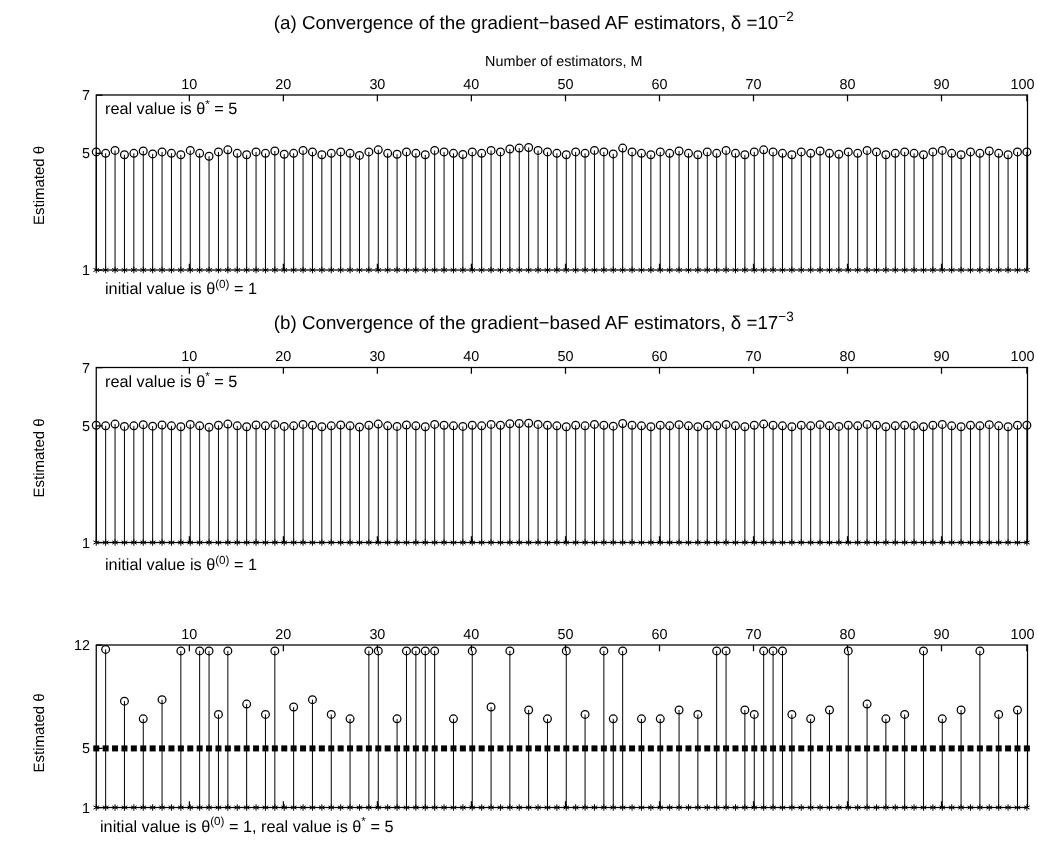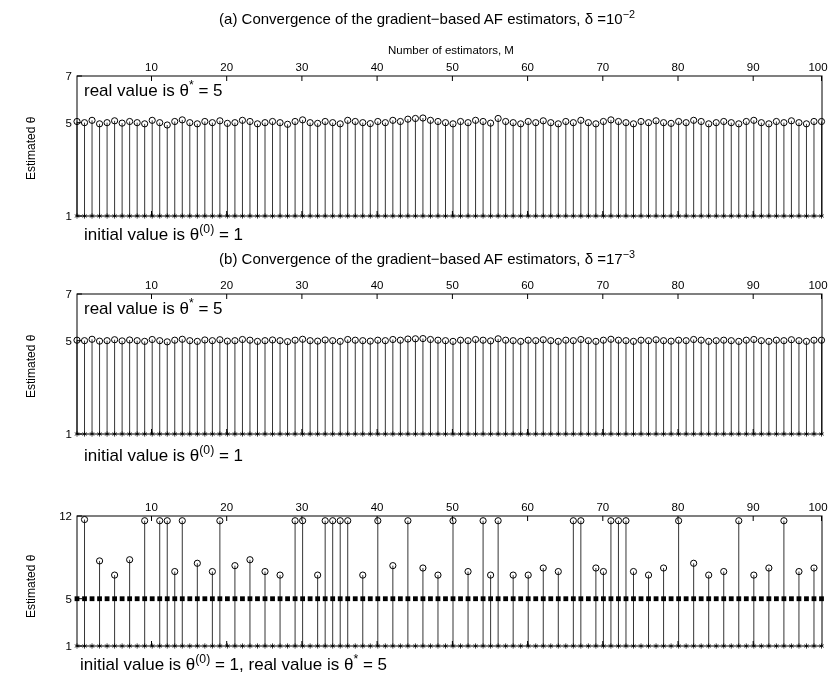--- a/index.html
+++ b/index.html
@@ -42,21 +42,21 @@
   }
   .ylabel {
     position: absolute;
     font-size: 12px;
     transform: rotate(-90deg);
     transform-origin: left top;
     white-space: nowrap;
   }
   .annot {
     position: absolute;
-    font-size: 17px;
+    font-size: 13px;
     white-space: nowrap;
   }
   sup { font-size: 0.72em; }
   .tick-label {
     font-size: 11.5px;
     font-family: "Liberation Sans", sans-serif;
   }
   svg { display: block; }
 </style>
 </head>

